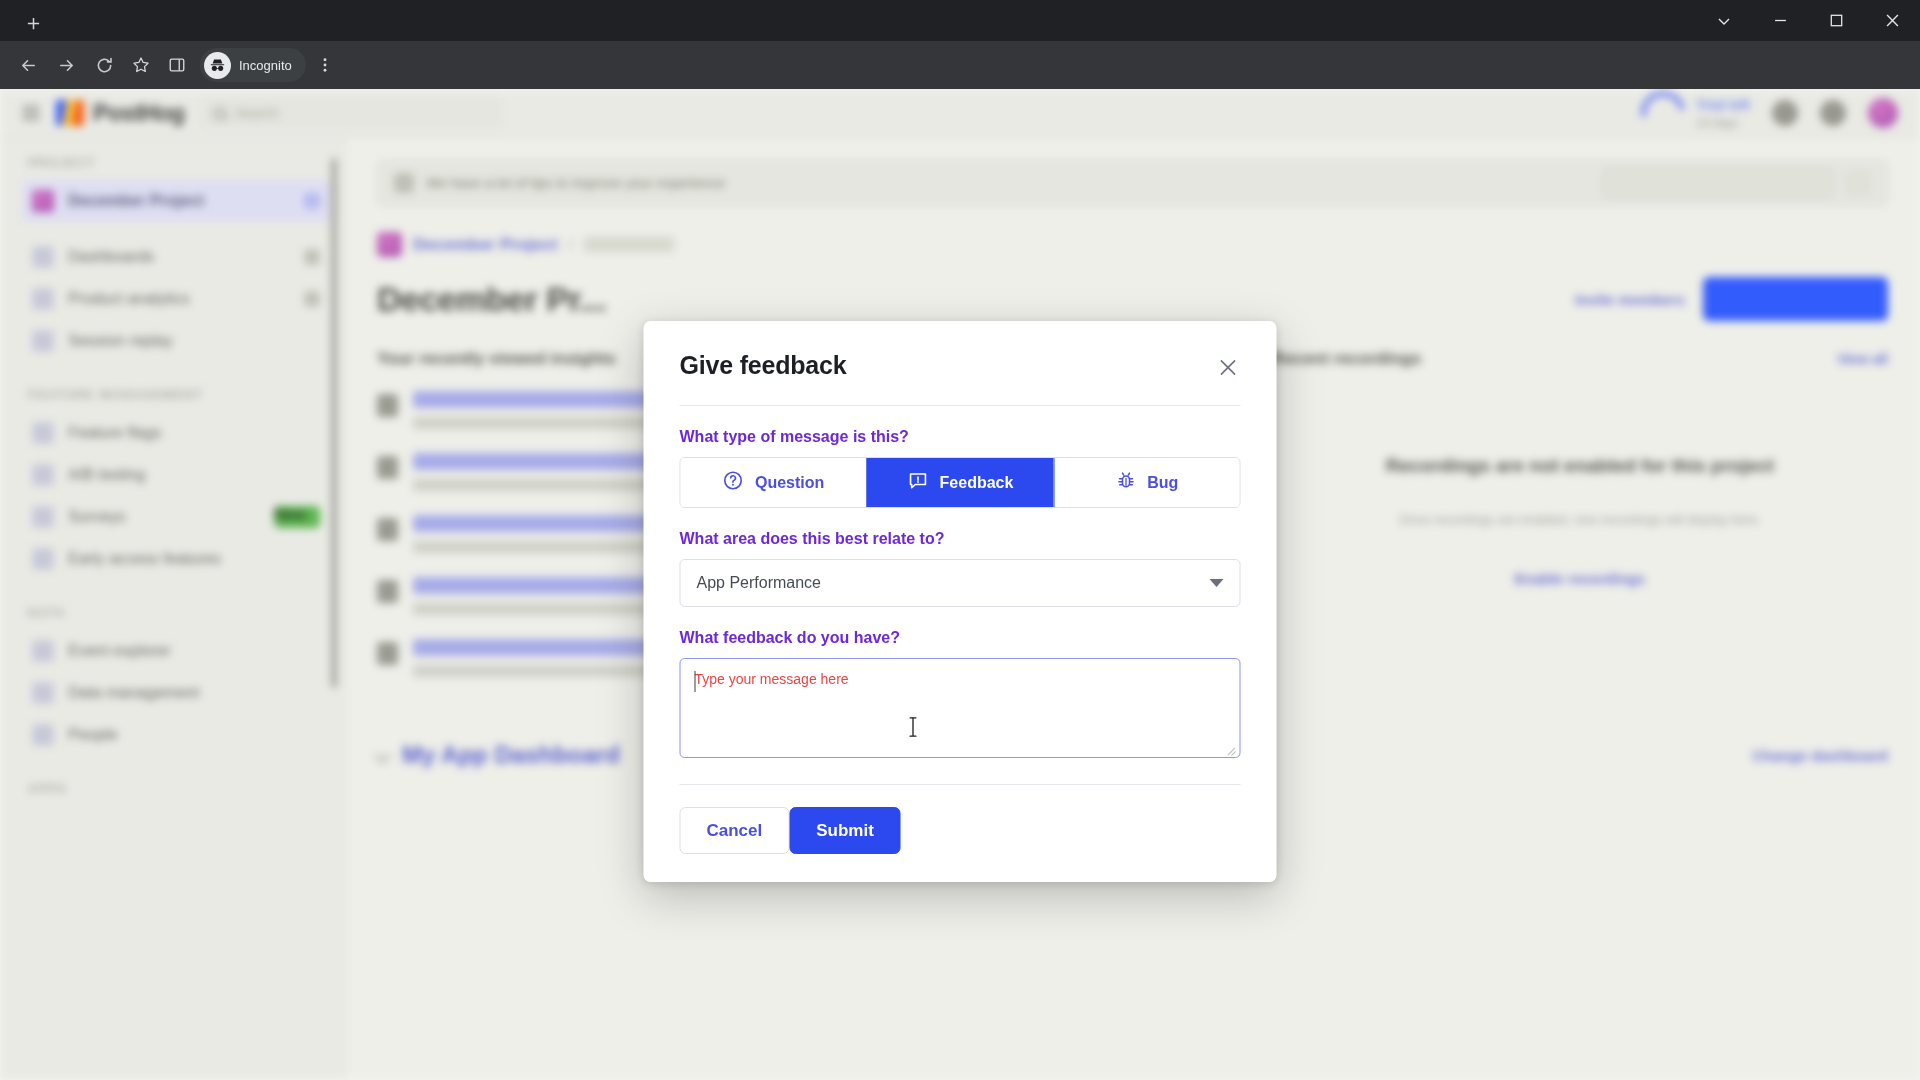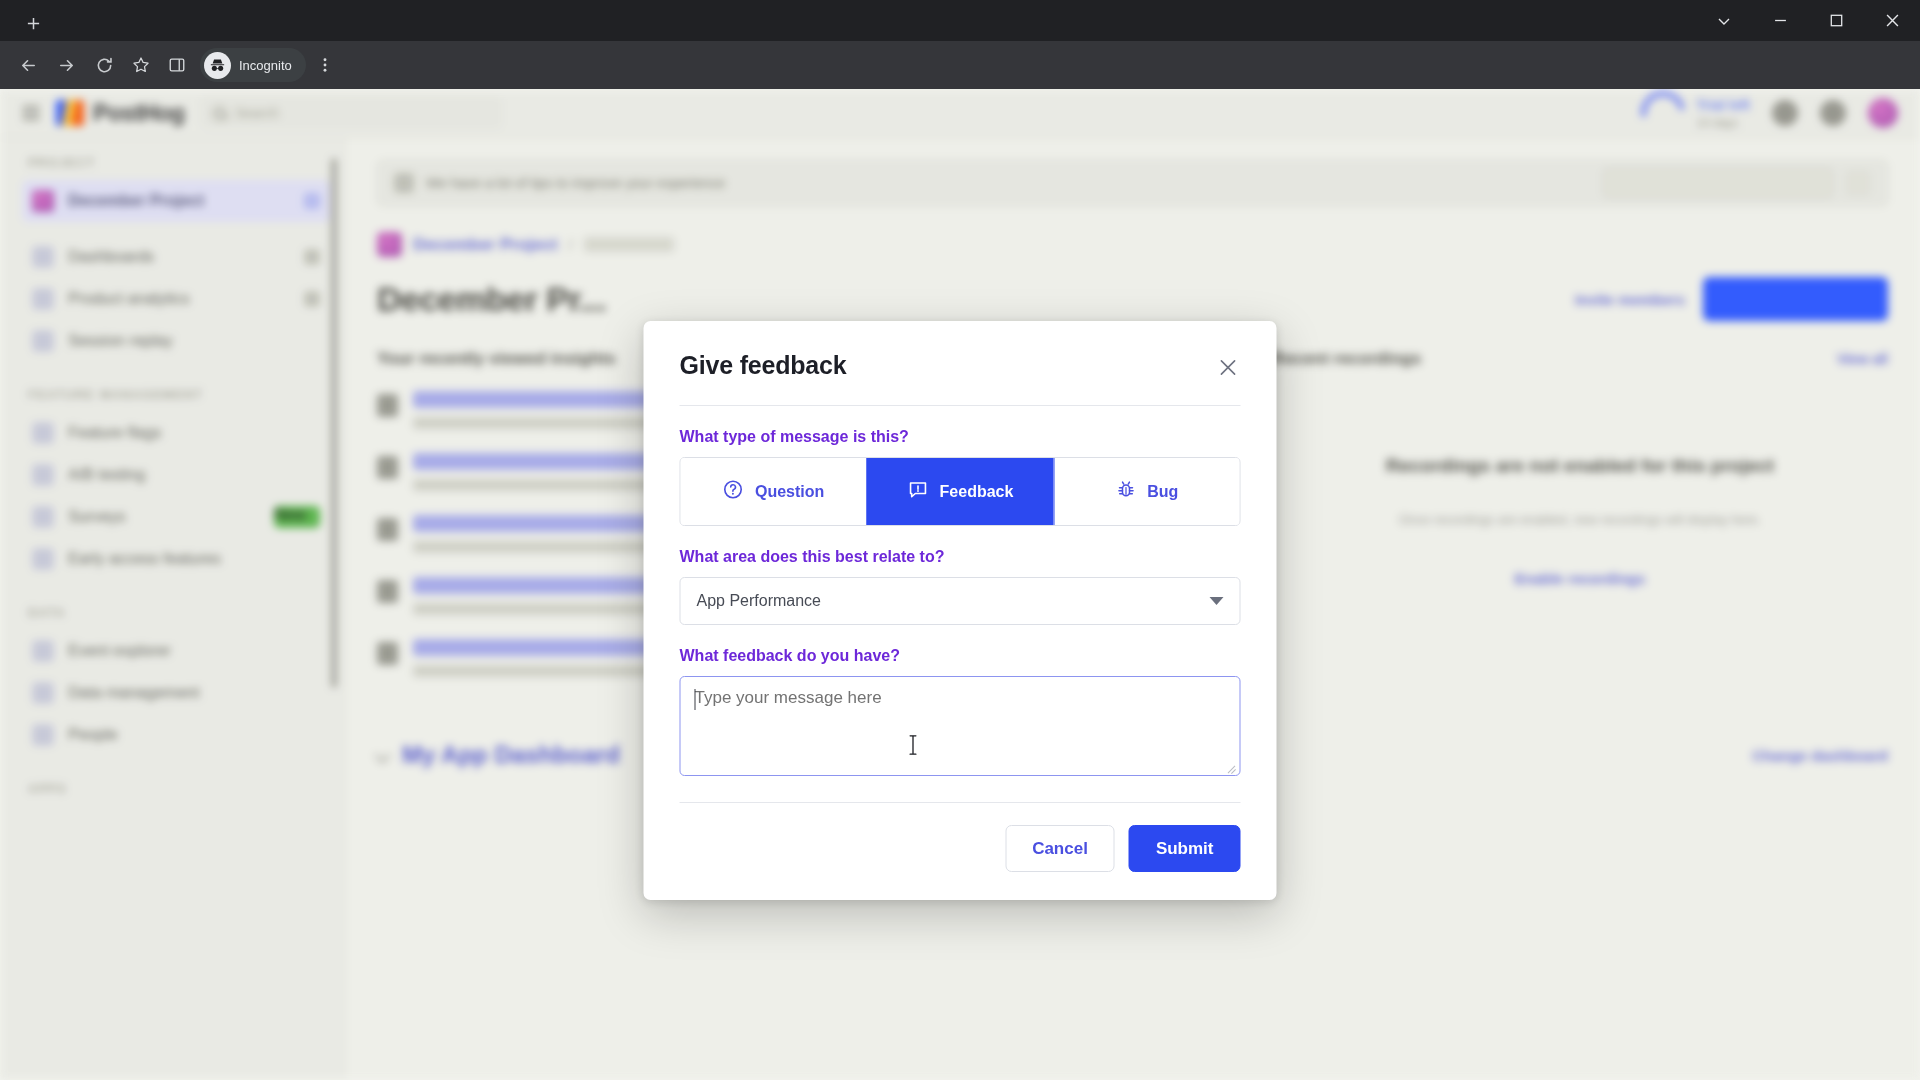--- a/index.html
+++ b/index.html
@@ -217,21 +217,21 @@
   .modal-close {
     margin-left: auto; width: 26px; height: 26px; display: flex;
     align-items: center; justify-content: center; color: #6e7280; margin-top: 3px;
   }
   .modal-close svg { width: 17px; height: 17px; }
   .hr { height: 1px; background: #e5e7ec; margin: 25px 0 0 0; }
 
   .field-label { font-size: 16px; font-weight: 700; color: #6d28d9; margin: 22px 0 11px; }
 
   .segmented {
-    display: flex; width: 100%; height: 69px; border: 1px solid #dcdfe6;
+    display: flex; width: 100%; height: 51px; border: 1px solid #dcdfe6;
     border-radius: 5px; overflow: hidden; background: #fff;
   }
   .seg {
     flex: 1 1 33.33%; display: flex; align-items: center; justify-content: center;
     gap: 11px; font-size: 16px; color: #4a4fe0; font-weight: 600; background: #fff;
   }
   .seg + .seg { border-left: 1px solid #eceef2; }
   .seg.active { background: #2c49f0; color: #fff; border-left-color: #2c49f0; }
   .seg.active + .seg { border-left-color: #2c49f0; }
   .seg svg { width: 21px; height: 21px; }
@@ -243,36 +243,36 @@
   .select-value { font-size: 16px; color: #474b55; }
   .select-caret {
     margin-left: auto; width: 0; height: 0; border-left: 7px solid transparent;
     border-right: 7px solid transparent; border-top: 8px solid #6a6f7d;
   }
 
   .textarea-box {
     width: 100%; height: 100px; border: 1.5px solid #8d95f0; border-radius: 5px;
     background: #fff; padding: 11px 14px; position: relative;
   }
-  .ta-placeholder { font-size: 17px; color: #737373; }
+  .ta-placeholder { font-size: 14px; color: #ef4444; }
   .ta-caret {
     position: absolute; left: 14px; top: 12px; width: 1px; height: 21px; background: #3a3d45;
   }
   .ta-grip { position: absolute; right: 3px; bottom: 2px; width: 12px; height: 12px; }
   .ta-grip i { position: absolute; right: 0; background: #b9bcc4; height: 1px; transform: rotate(-45deg); }
   .ta-grip i:nth-child(1){ width: 10px; bottom: 3px; right: 0; }
   .ta-grip i:nth-child(2){ width: 6px; bottom: 1px; right: 0; }
 
   .upload-row { display: flex; align-items: center; gap: 14px; margin-top: 14px; }
   .upload-ico { width: 22px; height: 25px; color: #5b5f6b; flex: 0 0 22px; }
   .upload-ico svg { width: 22px; height: 25px; }
   .upload-text { font-size: 17px; color: #6f737e; }
 
   .footer-hr { height: 1px; background: #e5e7ec; margin: 26px 0 22px; }
-  .modal-footer { display: flex; justify-content: flex-end; gap: 14px; }
+  .modal-footer { display: flex; justify-content: flex-start; }
   .btn {
     height: 47px; border-radius: 6px; font-size: 17px; font-weight: 700;
     display: flex; align-items: center; justify-content: center; padding: 0 26px;
   }
   .btn-cancel { background: #fff; border: 1px solid #dcdfe6; color: #4a4fe0; min-width: 104px; }
   .btn-submit { background: #2c49f0; color: #fff; border: 1px solid #2c49f0; min-width: 101px; }
 
   
   .mouse-caret {
     position: absolute; left: 226px; top: 56px; width: 13px; height: 24px; color: #1b1d22;

